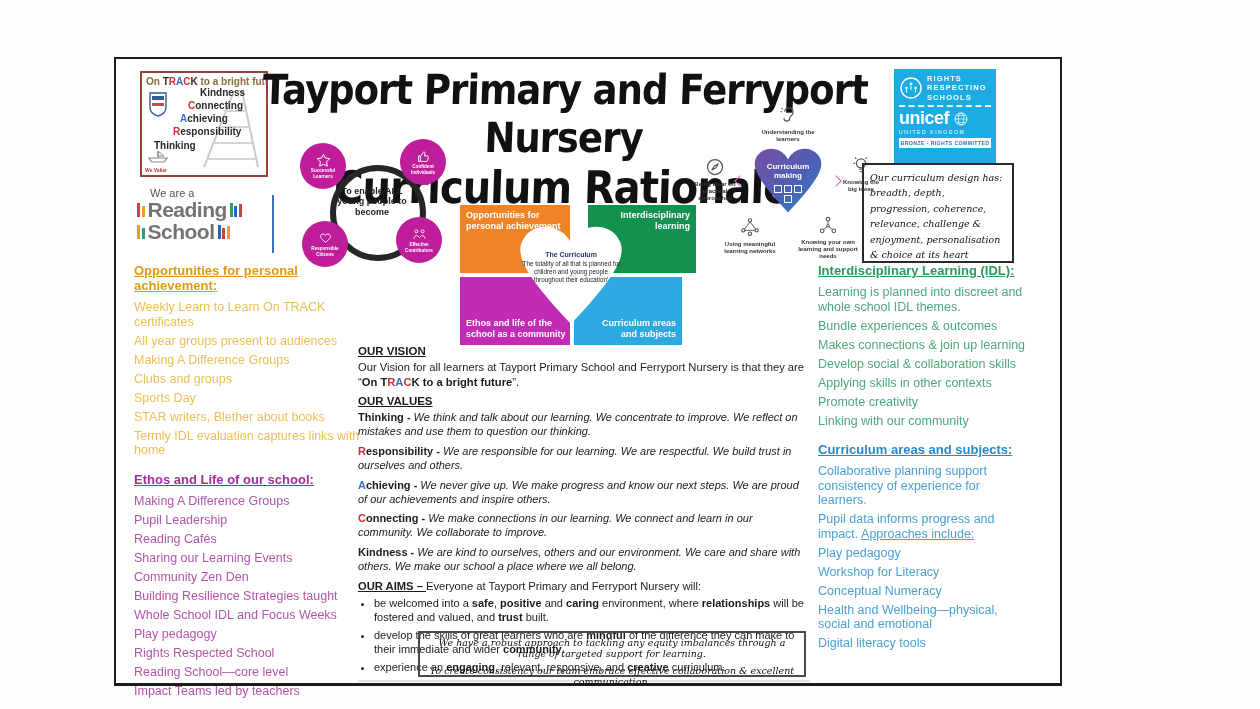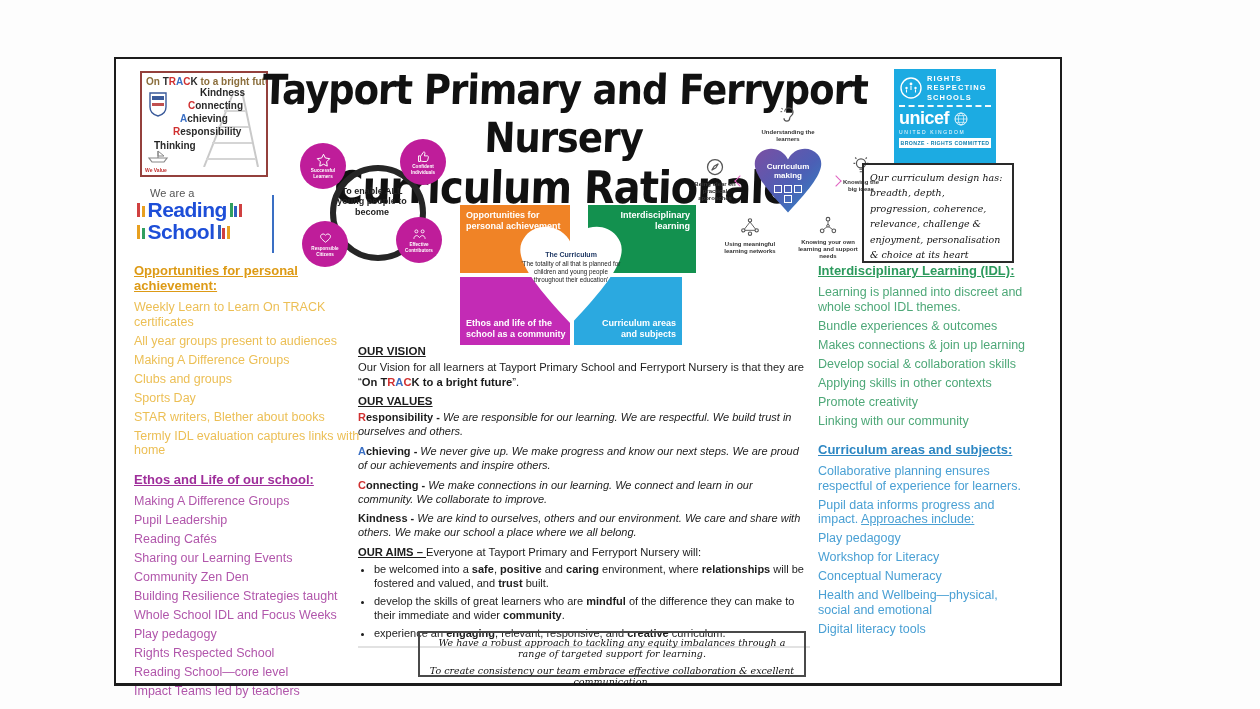--- a/index.html
+++ b/index.html
@@ -9,21 +9,21 @@
 
   
   #track-logo{left:24px;top:12px;width:124px;height:102px;border:2px solid #94403c;background:#fff;overflow:hidden;}
   #track-tagline{position:absolute;left:4px;top:3px;font-size:10px;white-space:nowrap;}
   .track-line{position:absolute;font-size:10px;color:#2b2b2b;font-weight:600;white-space:nowrap;}
   #track-we-value{position:absolute;left:3px;bottom:2px;font-size:5px;color:#c03030;font-weight:700;}
 
   
   #reading-school{left:18px;top:128px;width:140px;height:74px;}
   .rs-small{font-size:11px;color:#555;margin-left:16px;}
-  .rs-big{font-size:21px;font-weight:800;color:#1d4ed8;letter-spacing:-0.5px;line-height:1.05;display:flex;align-items:center;}
+  .rs-big{font-size:21px;font-weight:800;color:#737373;letter-spacing:-0.5px;line-height:1.05;display:flex;align-items:center;}
   .spines{display:inline-flex;gap:1.5px;margin:0 3px;align-items:flex-end;}
   .spine{display:inline-block;width:3px;height:14px;}
   .rs-rule{position:absolute;right:0;top:8px;width:2px;height:58px;background:#3a6fc4;}
 
   
   #title-block{left:130px;top:8px;width:640px;text-align:center;color:#111;
     font-family:"DejaVu Sans",sans-serif;font-weight:800;transform:skewX(-2deg) scaleY(1.12);transform-origin:top center;}
   #title-line1{font-size:37px;letter-spacing:-1px;line-height:1.15;}
   #title-line2{font-size:40px;letter-spacing:-1px;line-height:1.1;}
 
@@ -331,20 +331,21 @@
       <div class="col-item mag-i">Play pedagogy</div>
       <div class="col-item mag-i">Rights Respected School</div>
       <div class="col-item mag-i">Reading School—core level</div>
       <div class="col-item mag-i">Impact Teams led by teachers</div>
     </div>
 
     <div id="center-col" class="abs">
       <div class="c-h">OUR VISION</div>
       <div class="c-p"><span>Our Vision for all learners at Tayport Primary School and Ferryport Nursery  is that they are “</span><span style="font-weight: 700;">On </span><span style="font-weight: 700;">T</span><span style="font-weight: 700; color: rgb(208, 48, 48);">R</span><span style="font-weight: 700; color: rgb(58, 111, 196);">A</span><span style="font-weight: 700; color: rgb(208, 48, 48);">C</span><span style="font-weight: 700;">K</span><span style="font-weight: 700;"> to a bright future</span><span>”.</span></div>
       <div class="c-h">OUR VALUES</div>
+      <div class="v-p"><span style="font-weight: 700;">Thinking - </span><span style="font-style: italic;">We think and talk about our learning.  We concentrate to improve.  We reflect on mistakes and use them to question our thinking.</span></div>
       <div class="v-p"><span style="font-weight: 700; color: rgb(208, 48, 48);">R</span><span style="font-weight: 700;">esponsibility - </span><span style="font-style: italic;">We are responsible for our learning. We are respectful. We build trust in ourselves and others.</span></div>
       <div class="v-p"><span style="font-weight: 700; color: rgb(58, 111, 196);">A</span><span style="font-weight: 700;">chieving - </span><span style="font-style: italic;">We never give up. We make progress and know our next steps. We are proud of our achievements and inspire others.</span></div>
       <div class="v-p"><span style="font-weight: 700; color: rgb(208, 48, 48);">C</span><span style="font-weight: 700;">onnecting - </span><span style="font-style: italic;">We make connections in our learning. We connect and learn in our community. We collaborate to improve.</span></div>
       <div class="v-p"><span style="font-weight: 700;">Kindness - </span><span style="font-style: italic;">We are kind to ourselves, others and our environment. We care and share with others. We make our school a place where we all belong.</span></div>
       <div class="c-p" style="margin-bottom:2px;"><span style="font-weight: 700; text-decoration: underline; text-align: center;">OUR AIMS – </span><span> Everyone at Tayport Primary and Ferryport Nursery will:</span></div>
       <ul id="aims-list">
         <li><span>be welcomed into a </span><span style="font-weight: 700;">safe</span><span>, </span><span style="font-weight: 700;">positive</span><span> and </span><span style="font-weight: 700;">caring</span><span> environment, where </span><span style="font-weight: 700;">relationships</span><span> will be fostered and valued, and </span><span style="font-weight: 700;">trust</span><span> built.</span></li>
         <li><span>develop the skills of great learners who are </span><span style="font-weight: 700;">mindful</span><span> of the difference they can make to their immediate and wider </span><span style="font-weight: 700;">community</span><span>.</span></li>
         <li><span>experience an </span><span style="font-weight: 700;">engaging</span><span>, relevant, responsive, and </span><span style="font-weight: 700;">creative</span><span> curriculum.</span></li>
       </ul>
@@ -354,21 +355,21 @@
     <div id="right-col" class="abs">
       <div class="col-heading grn-h">Interdisciplinary Learning (IDL):</div>
       <div class="col-item grn-i">Learning is planned into discreet and whole school  IDL themes.</div>
       <div class="col-item grn-i">Bundle experiences &amp; outcomes</div>
       <div class="col-item grn-i">Makes connections &amp; join up learning</div>
       <div class="col-item grn-i">Develop social &amp; collaboration skills</div>
       <div class="col-item grn-i">Applying skills in other contexts</div>
       <div class="col-item grn-i">Promote creativity</div>
       <div class="col-item grn-i">Linking with our community</div>
       <div class="col-heading blu-h section-gap">Curriculum areas and subjects:</div>
-      <div class="col-item blu-i"><span>Collaborative planning ensures respectful of experience for learners.</span></div>
+      <div class="col-item blu-i"><span>Collaborative planning support consistency of experience for learners.</span></div>
       <div class="col-item blu-i"><span>Pupil data informs progress and impact.  </span><span style="text-decoration: underline;">Approaches include:</span></div>
       <div class="col-item blu-i"><span>Play pedagogy</span></div>
       <div class="col-item blu-i"><span>Workshop for Literacy</span></div>
       <div class="col-item blu-i"><span>Conceptual Numeracy</span></div>
       <div class="col-item blu-i"><span>Health and Wellbeing—physical, social and emotional</span></div>
       <div class="col-item blu-i"><span>Digital literacy tools</span></div>
     </div>
 
     <div id="equity-box" class="abs">
       <div class="l1">We have a robust approach to tackling any equity imbalances through a range of targeted support for learning.</div>

